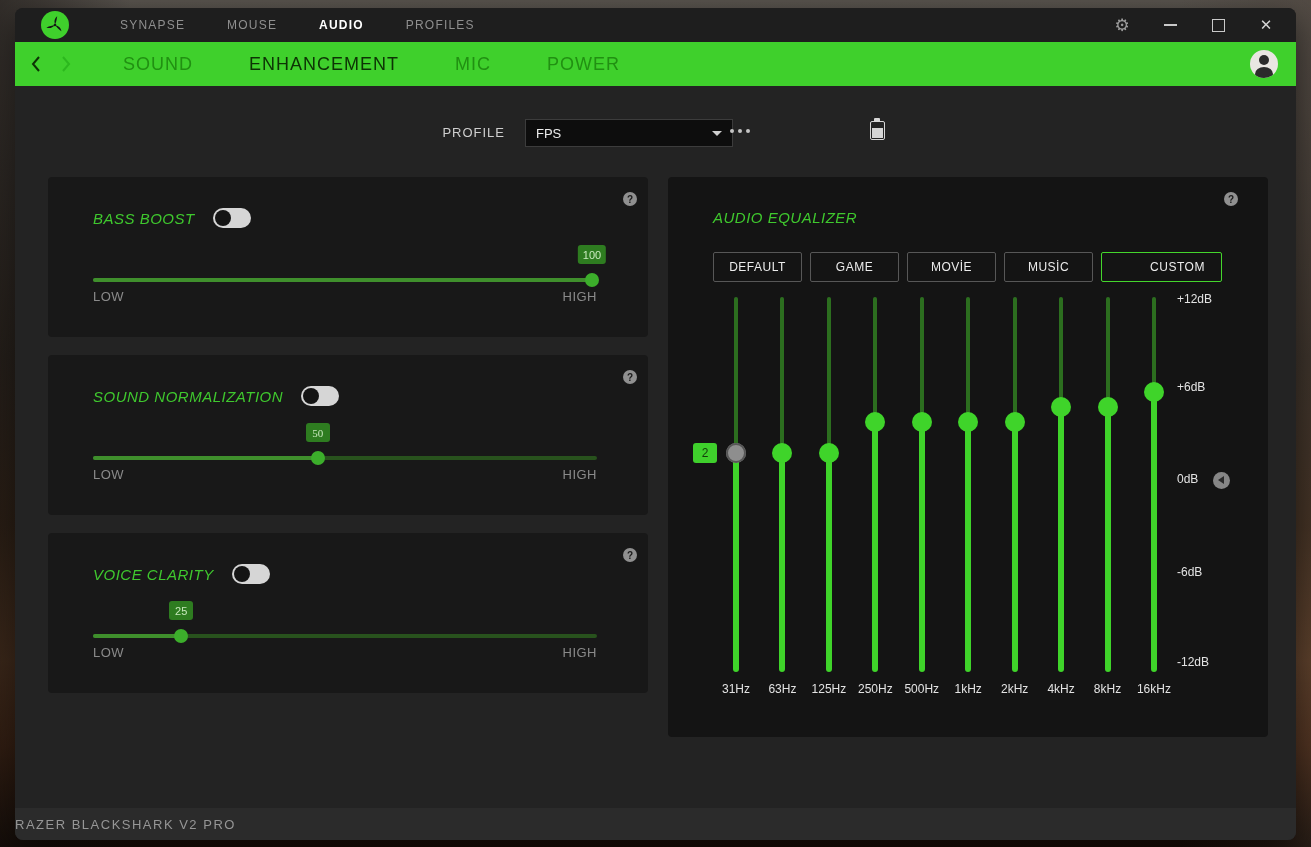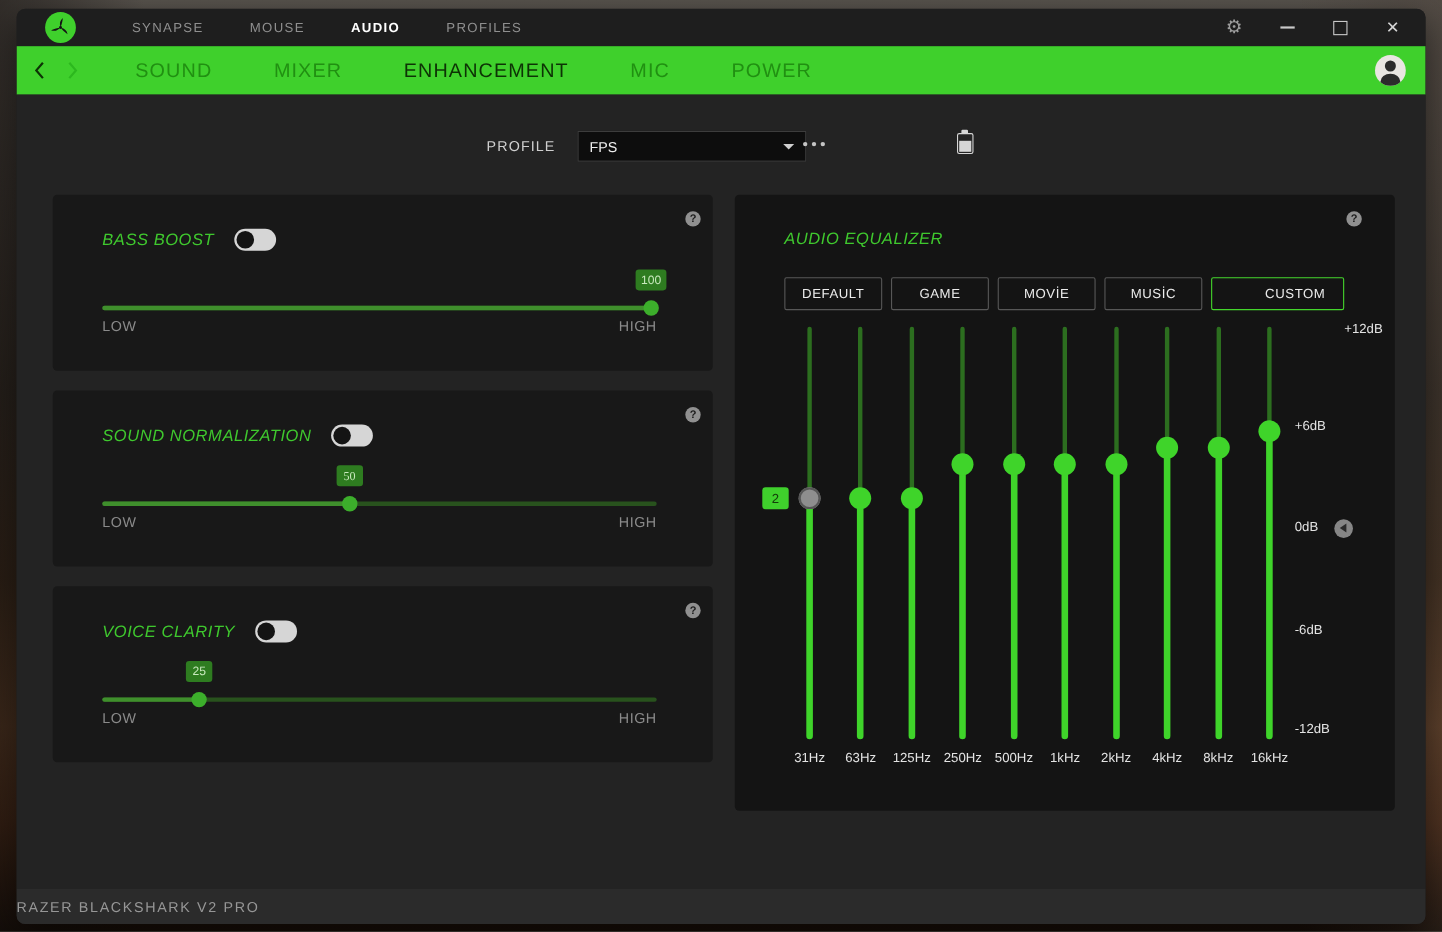--- a/index.html
+++ b/index.html
@@ -135,21 +135,20 @@
           <path d="M10 3 L4 10 L10 17" stroke="#0d3305" stroke-width="2" fill="none"></path>
         </svg>
     </div>
     <div class="nav-arrow fwd">
       <svg width="14" height="20" viewBox="0 0 14 20">
           <path d="M4 3 L10 10 L4 17" stroke="#2cb81e" stroke-width="2" fill="none"></path>
         </svg>
     </div>
     <div id="nav-tabs" class="nav-tabs">
         <div class="nav-tab">SOUND</div>
-        <div class="nav-tab">MIXER</div>
         <div class="nav-tab active">ENHANCEMENT</div>
         <div class="nav-tab">MIC</div>
         <div class="nav-tab">POWER</div>
       </div>
     <div class="avatar">
       <div class="av-head"></div>
       <div class="av-body"></div>
     </div>
   </div>
 
@@ -266,21 +265,21 @@
           <div class="b-knob" style="left: 336.64px; top: 115.2px;"></div>
           <div class="tr-up" style="left: 391.08px; height: 110px;"></div>
           <div class="tr-dn" style="left: 390.08px; top: 110px;"></div>
           <div class="b-knob" style="left: 383.08px; top: 100px;"></div>
           <div class="tr-up" style="left: 437.52px; height: 110px;"></div>
           <div class="tr-dn" style="left: 436.52px; top: 110px;"></div>
           <div class="b-knob" style="left: 429.52px; top: 100px;"></div>
           <div class="tr-up" style="left: 483.96px; height: 94.8px;"></div>
           <div class="tr-dn" style="left: 482.96px; top: 94.8px;"></div>
           <div class="b-knob" style="left: 475.96px; top: 84.8px;"></div>
-          <div class="scale-lb" style="top: -5px; margin-left: 45px;">+12dB</div>
+          <div class="scale-lb" style="top: -5px;">+12dB</div>
           <div class="scale-lb" style="top: 83px;">+6dB</div>
           <div class="scale-lb" style="top: 175px;">0dB</div>
           <div class="scale-lb" style="top: 268px;">-6dB</div>
           <div class="scale-lb" style="top: 358px;">-12dB</div>
           <div class="chev-circle" style="top: 174.5px;">
             <b></b>
           </div>
         </div>
       <div id="freqs" class="freqs">
           <div class="freq" style="left: 68px;">31Hz</div>

